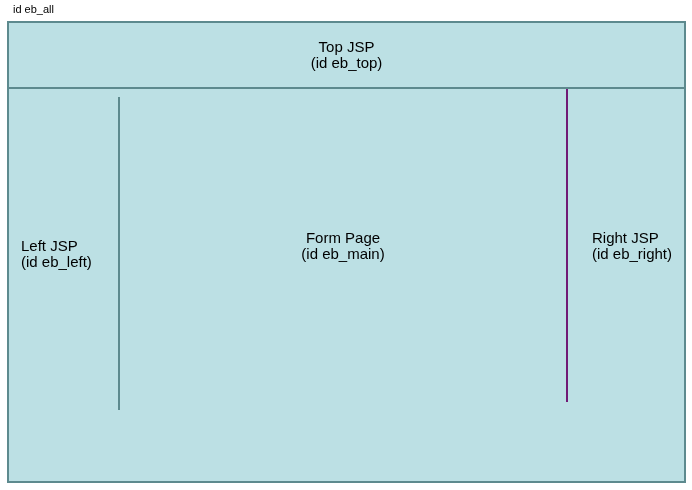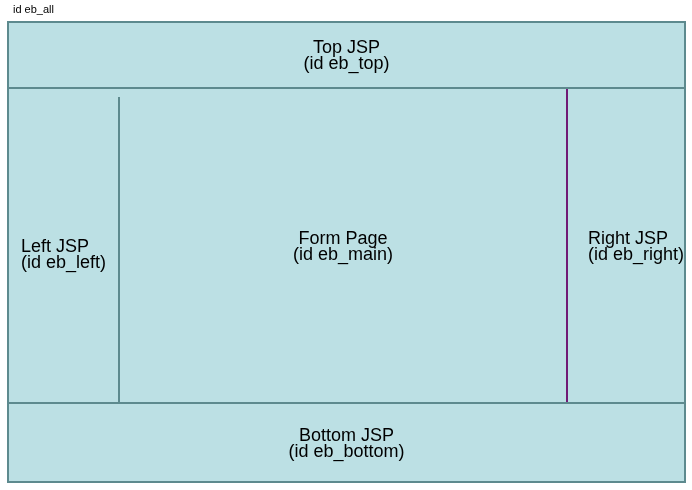--- a/index.html
+++ b/index.html
@@ -51,21 +51,21 @@
     position: absolute;
     background: #bce0e4;
     box-sizing: border-box;
     display: flex;
     align-items: center;
     justify-content: center;
     text-align: center;
   }
 
   .region .caption {
-    font-size: 18px;
+    font-size: 15px;
     line-height: 16px;
     color: #000000;
     white-space: pre-line;
   }
 
   
   .region-top {
     left: 0px;
     top: 0px;
     width: 675px;
@@ -112,21 +112,21 @@
     width: 675px;
     height: 79px;
     border-top: 2px solid #5d8a8e;
   }
 
   .region-left .caption,
   .region-right .caption {
     text-align: left;
   }
   .region-left { justify-content: flex-start; padding-left: 12px; }
-  .region-right { justify-content: flex-end; padding-left: 12px; }
+  .region-right { justify-content: center; padding-left: 12px; }
 </style>
 </head>
 <body>
 
 <div id="canvas">
 
   <div class="outer-label">id eb_all</div>
 
   <div class="frameset">
 
@@ -147,20 +147,16 @@
 (id eb_main)</div>
       </div>
 
       <div class="region region-right">
         <div class="caption">Right JSP
 (id eb_right)</div>
       </div>
 
     </div>
 
-    <div class="region region-bottom">
-      <div class="caption">Bottom JSP
-(id eb_bottom)</div>
-    </div>
 
   </div>
 
 </div>
 
 </body></html>

